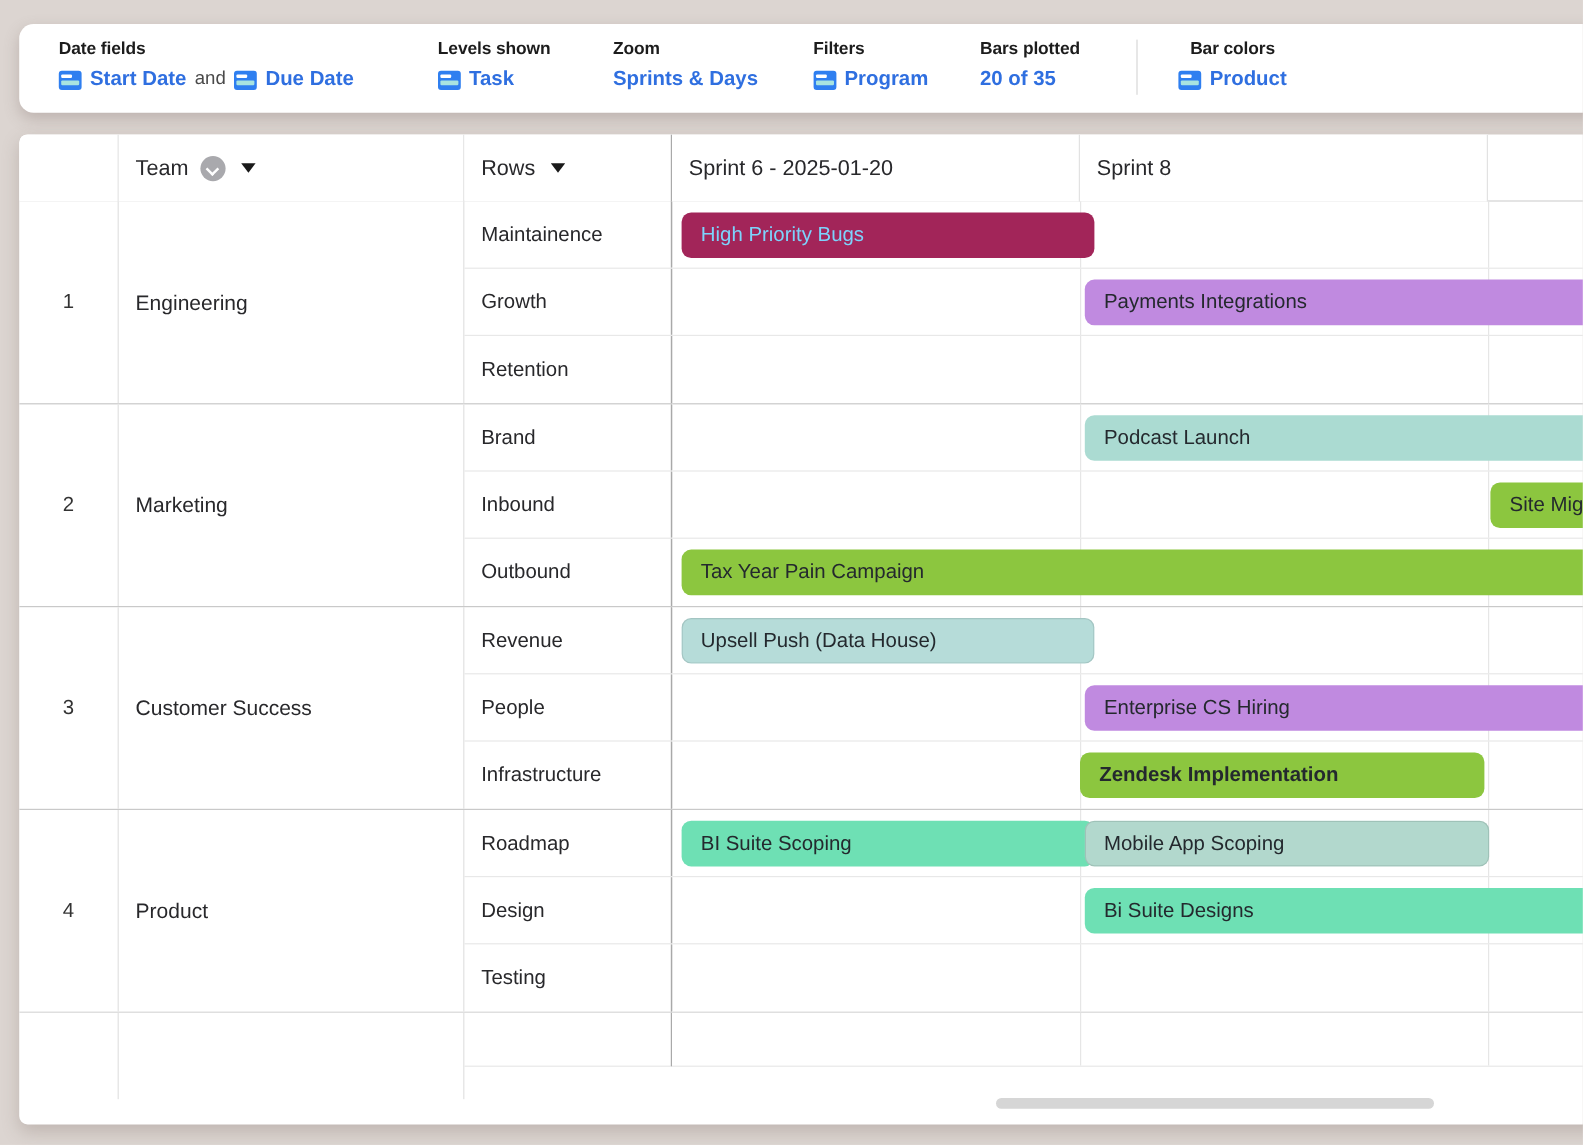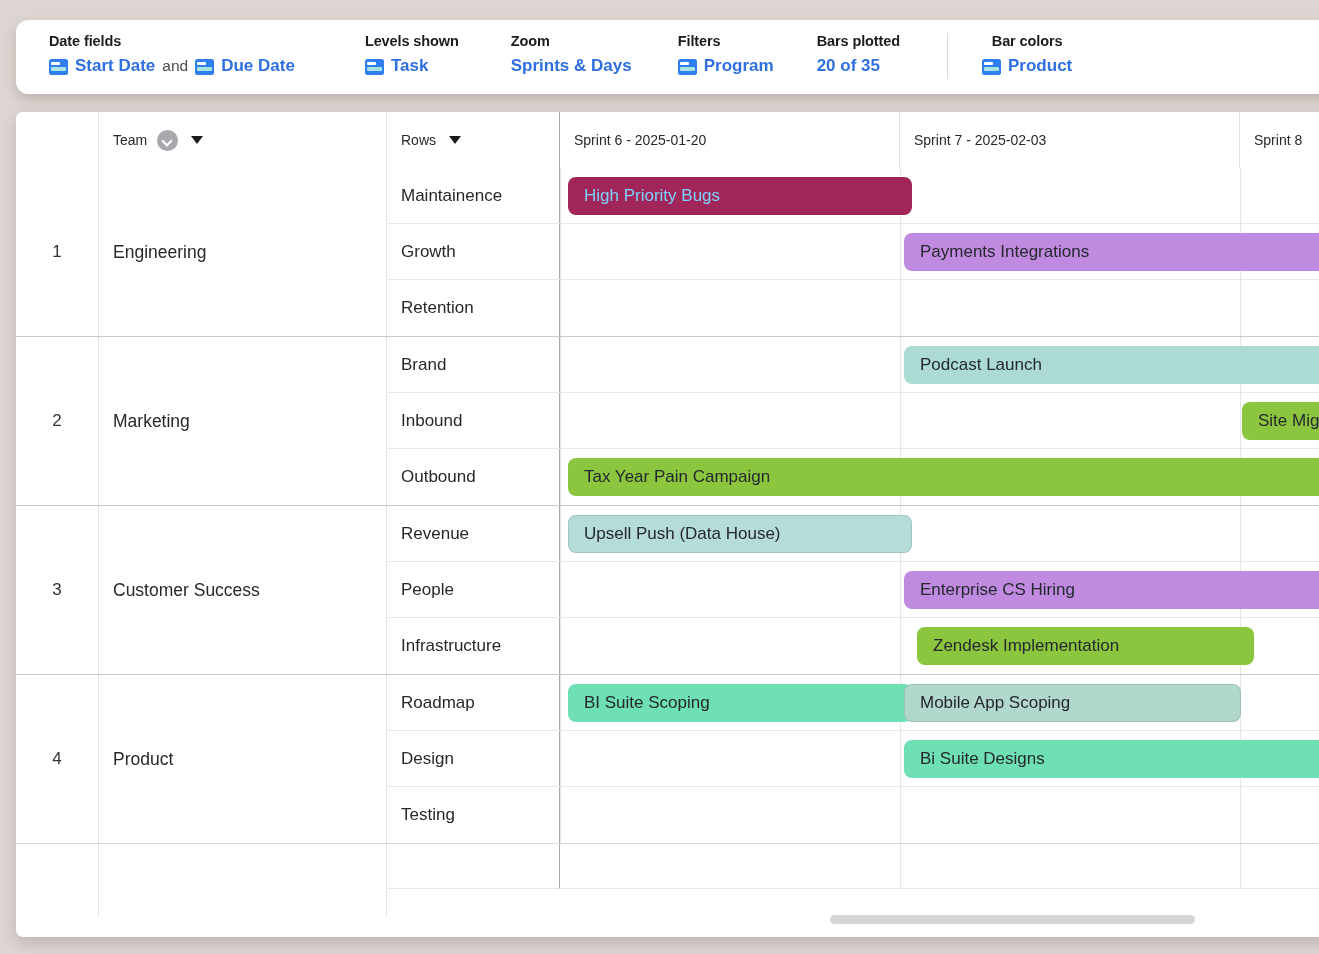--- a/index.html
+++ b/index.html
@@ -110,21 +110,21 @@
   }
 
   .hrow {
     display: flex;
     height: 56px;
     border-bottom: 1px solid #d3d3d3;
   }
   .hcell {
     display: flex;
     align-items: center;
-    font-size: 14px;
+    font-size: 18px;
     color: #28282b;
     border-right: 1px solid #e2e2e2;
     padding-left: 14px;
     flex: 0 0 auto;
     height: 56px;
     background: #fff;
   }
   .c-num   { width: 83px; border-right: 1px solid #e2e2e2; }
   .c-team  { width: 288px; }
   .c-rows  { width: 173px; border-right: 1px solid #a9a9a9; }
@@ -325,23 +325,20 @@
             <span class="tri-down"></span>
           </div>
           <div class="hcell c-rows">
             <span>Rows</span>
             <span class="tri-down"></span>
           </div>
           <div class="hcell c-spr">
             <span>Sprint 6 - 2025-01-20</span>
           </div>
           <div class="hcell c-spr">
-            <span>Sprint 7 - 2025-02-03</span>
-          </div>
-          <div class="hcell c-spr">
             <span>Sprint 8</span>
           </div>
         </div>
         <div class="trow">
           <div class="cell-num">1</div>
           <div class="cell-team">Engineering</div>
           <div class="sub-wrap">
             <div class="subrow">
               <div class="cell-row">Maintainence</div>
               <div class="lane">
@@ -433,21 +430,21 @@
                 <div class="bar" style="left: 344px; width: 466px; background: rgb(192, 138, 224);">Enterprise CS Hiring</div>
               </div>
             </div>
             <div class="subrow sublast">
               <div class="cell-row">Infrastructure</div>
               <div class="lane">
                 <div class="lane-vlines">
                   <i style="left: 340px;"></i>
                   <i style="left: 680px;"></i>
                 </div>
-                <div class="bar" style="left: 357px; width: 337px; background: rgb(140, 198, 63);">Zendesk Implementation</div>
+                <div class="bar" style="left: 340px; width: 337px; background: rgb(140, 198, 63); font-weight: bold;">Zendesk Implementation</div>
               </div>
             </div>
           </div>
         </div>
         <div class="trow last">
           <div class="cell-num">4</div>
           <div class="cell-team">Product</div>
           <div class="sub-wrap">
             <div class="subrow">
               <div class="cell-row">Roadmap</div>

